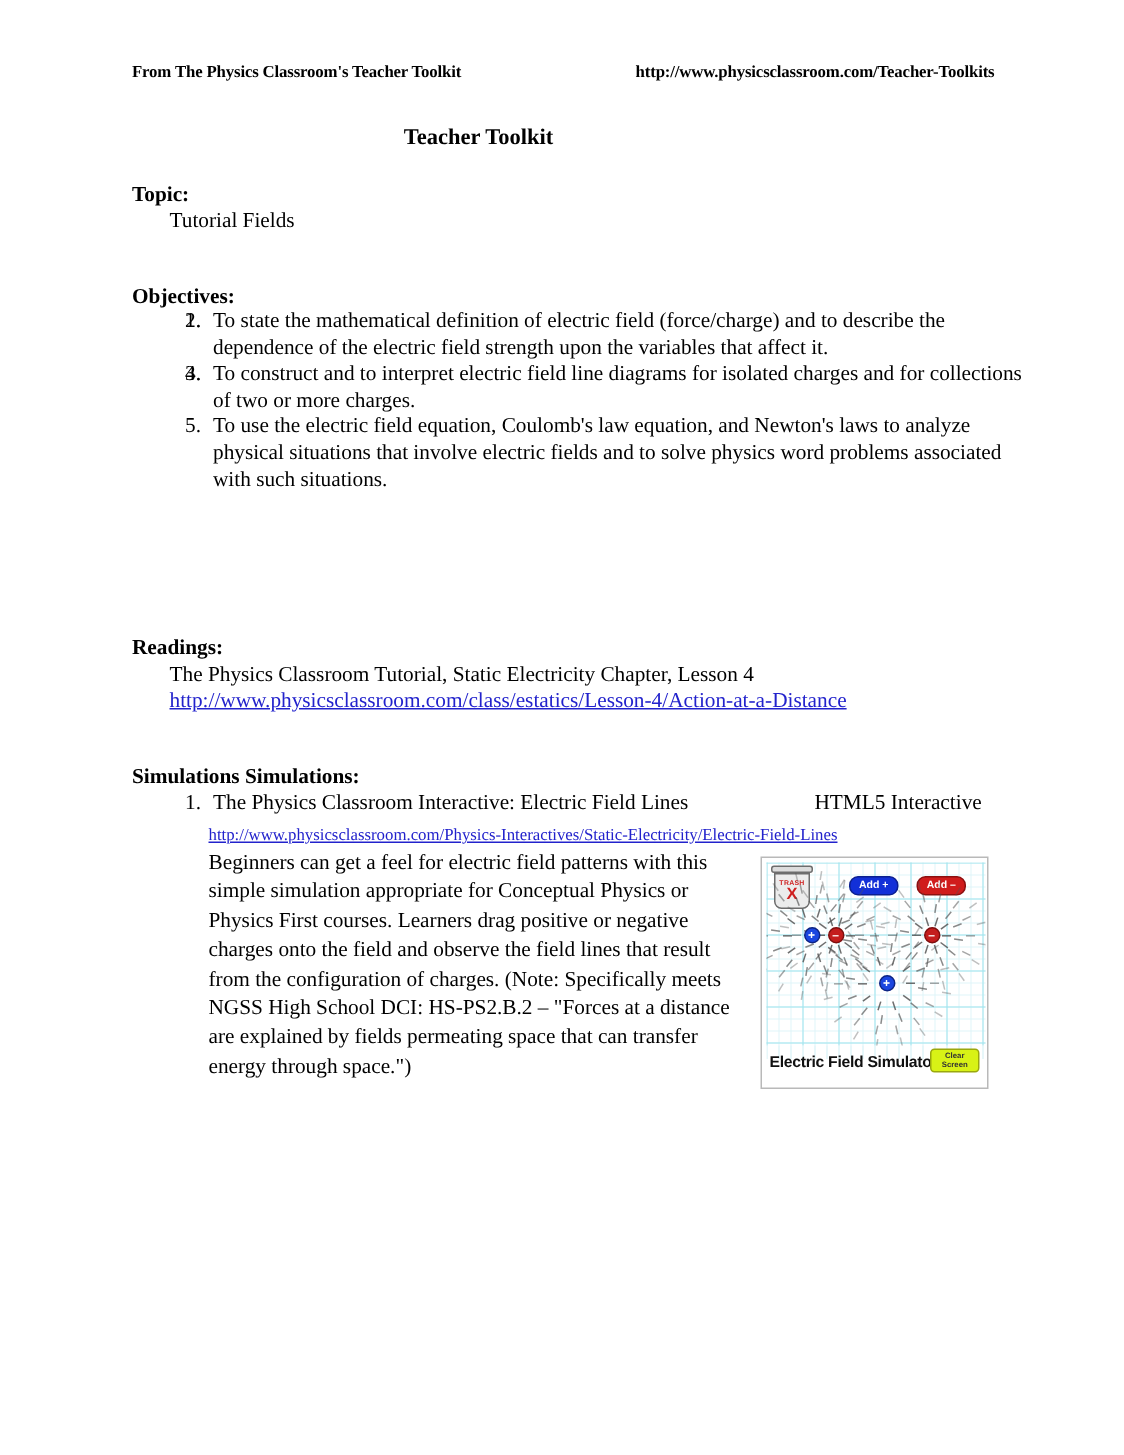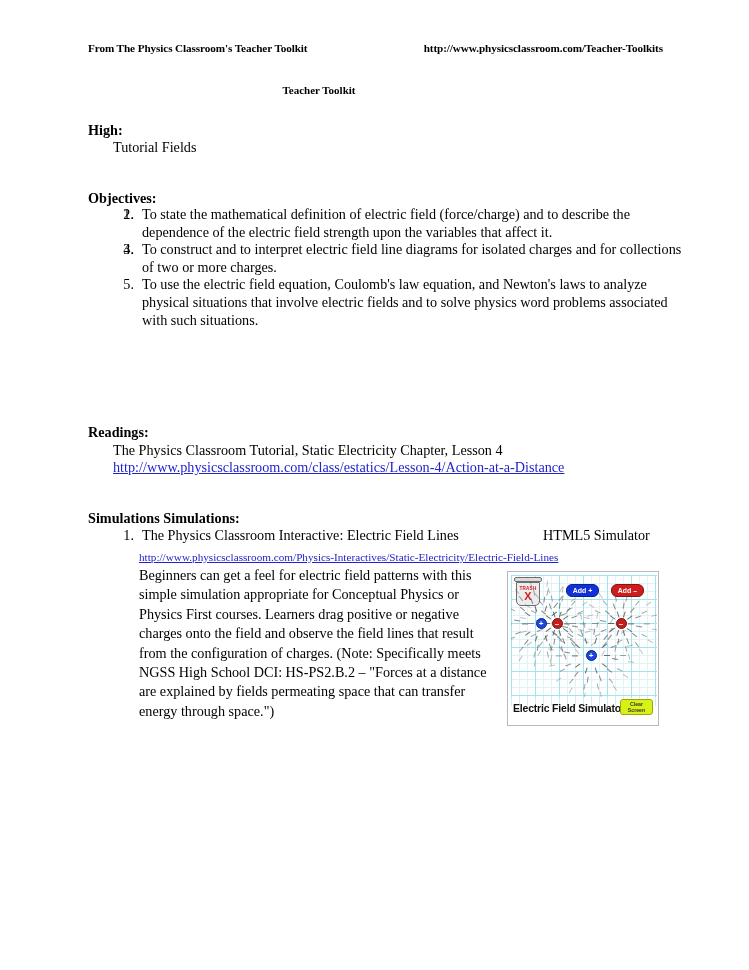--- a/index.html
+++ b/index.html
@@ -40,21 +40,21 @@
   .doc-header .left { white-space: nowrap; }
   .doc-header .right { white-space: nowrap; }
 
   
   .doc-title {
     position: absolute;
     left: 0;
     top: 84px;
     width: 638px;
     text-align: center;
-    font-size: 11px;
+    font-size: 15px;
     font-weight: bold;
   }
 
   
   .section-head {
     position: absolute;
     left: 88px;
     font-weight: bold;
     font-size: 14.2px;
   }
@@ -326,21 +326,21 @@
 
 <div class="page">
 
   <div class="doc-header">
     <span class="left">From The Physics Classroom's Teacher Toolkit</span>
     <span class="right">http://www.physicsclassroom.com/Teacher-Toolkits</span>
   </div>
 
   <div class="doc-title">Teacher Toolkit</div>
 
-  <div class="section-head" id="topic-head">High:</div>
+  <div class="section-head" id="topic-head">Topic:</div>
   <div class="indent-text" id="topic-value">Tutorial Fields</div>
 
   <div class="section-head" id="objectives-head">Objectives:</div>
   <ol class="olist" id="objectives-list">
     <li>
       <span class="num">1.</span>
     </li>
     <li>
       <span class="num">2.</span>
       <span>To state the mathematical definition of electric field (force/charge) and to describe the dependence of the electric field strength upon the variables that affect it.</span>
@@ -361,21 +361,21 @@
   <div class="section-head" id="readings-head">Readings:</div>
   <div class="indent-text" id="readings-line">The Physics Classroom Tutorial, Static Electricity Chapter, Lesson 4</div>
   <div class="indent-text" id="readings-link-wrap">
     <a class="link" href="#">http://www.physicsclassroom.com/class/estatics/Lesson-4/Action-at-a-Distance</a>
   </div>
 
   <div class="section-head" id="sims-head">Simulations Simulations:</div>
   <div class="sim-item">
     <span class="num">1.</span>
     <span class="sim-title">The Physics Classroom Interactive: Electric Field Lines</span>
-    <span class="sim-type">HTML5 Simulator</span>
+    <span class="sim-type">HTML5 Interactive</span>
   </div>
   <div id="sim-link-wrap">
     <a class="link" href="#">http://www.physicsclassroom.com/Physics-Interactives/Static-Electricity/Electric-Field-Lines</a>
   </div>
   <div class="sim-desc">Beginners can get a feel for electric field patterns with this simple simulation appropriate for Conceptual Physics or Physics First courses. Learners drag positive or negative charges onto the field and observe the field lines that result from the configuration of charges. (Note: Specifically meets NGSS High School DCI: HS-PS2.B.2 – "Forces at a distance are explained by fields permeating space that can transfer energy through space.")</div>
 
   <div class="sim-thumb">
     <div class="sim-canvas">
 
       <div class="trash">

